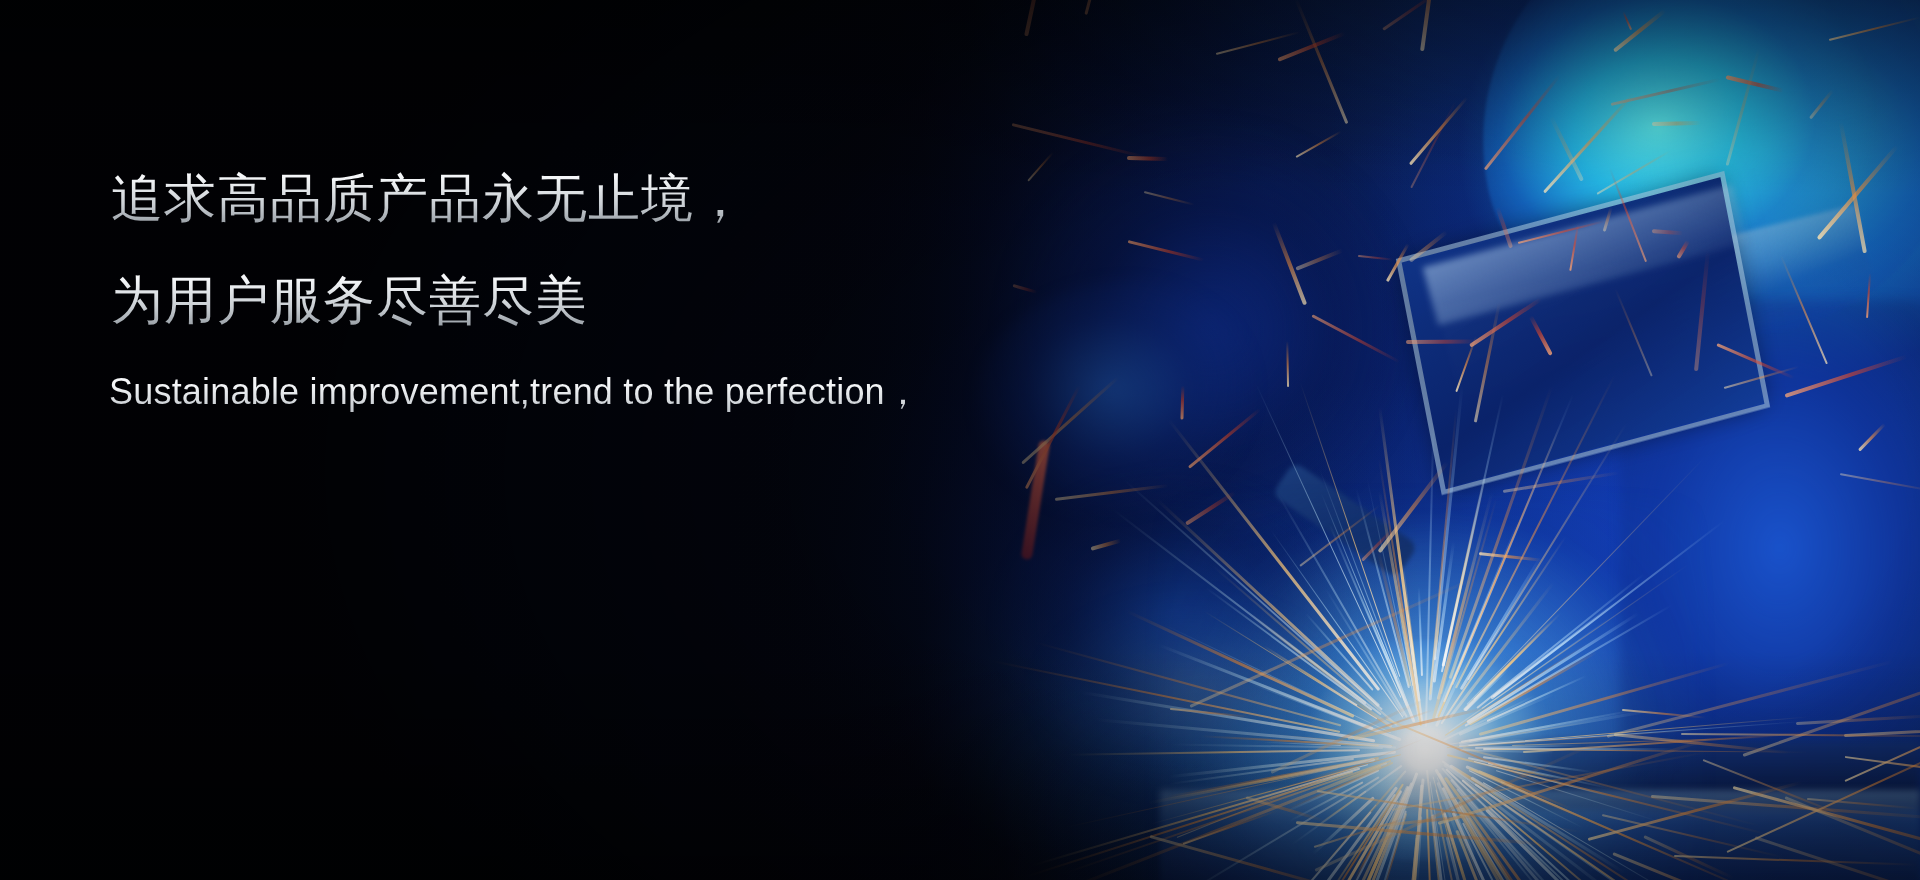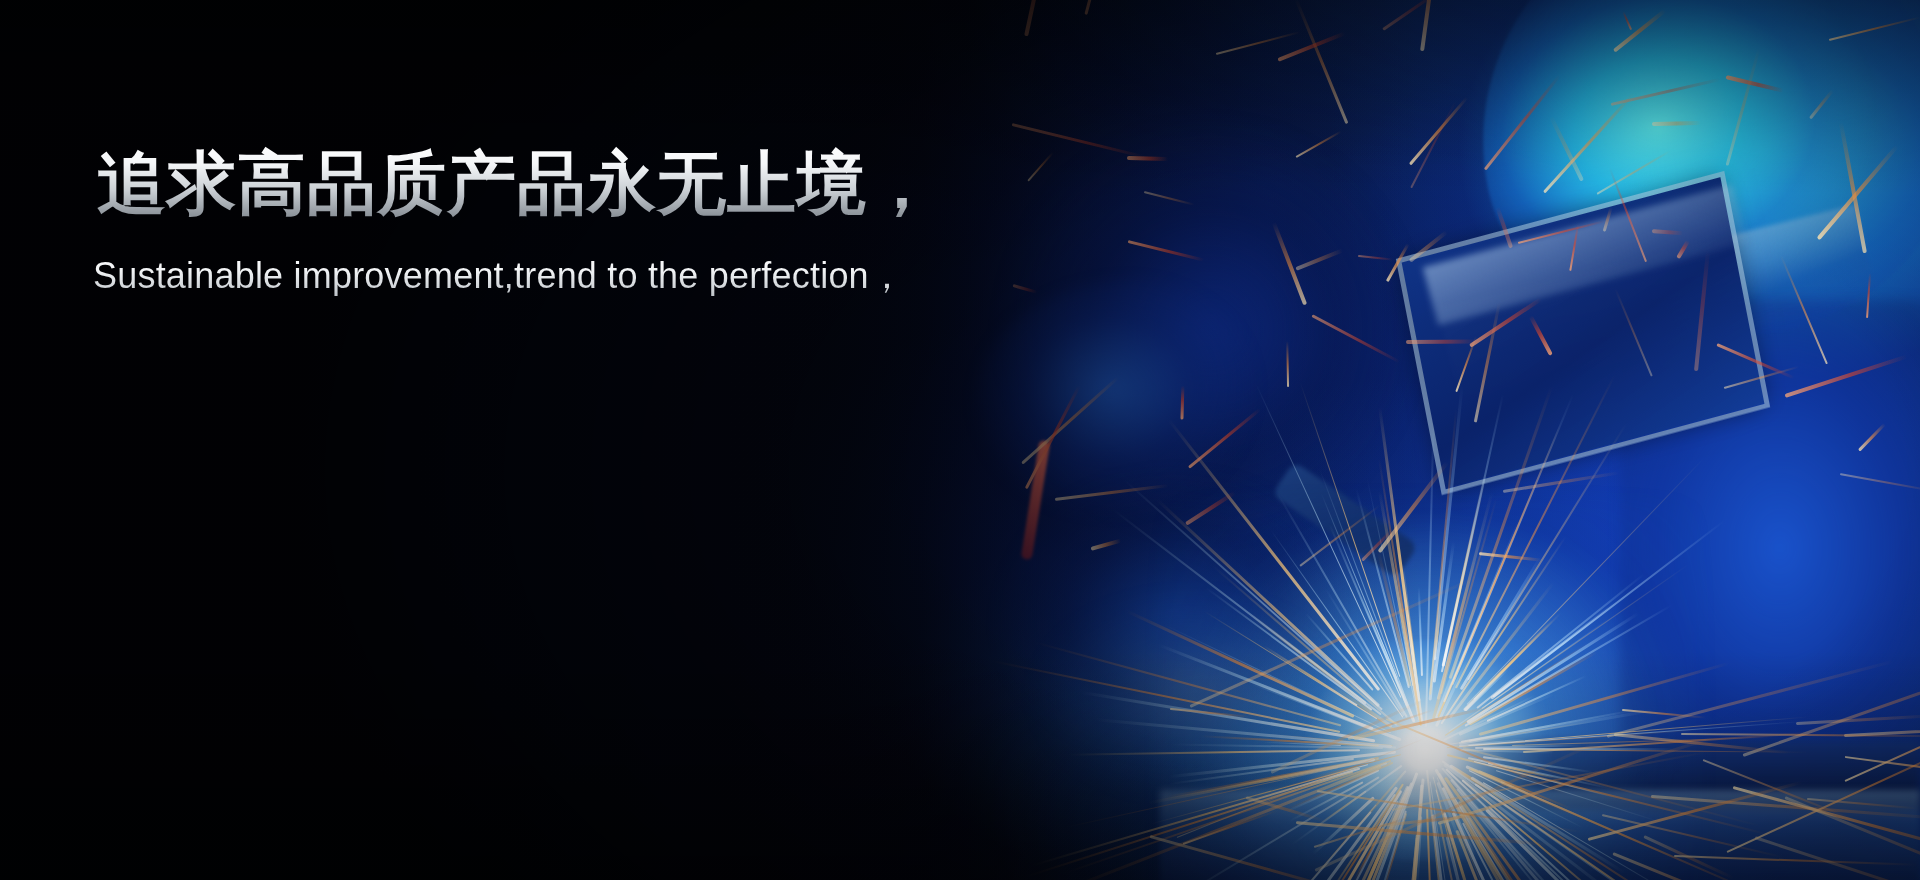--- a/index.html
+++ b/index.html
@@ -178,37 +178,37 @@
   }
 
   
   .copy {
     position: absolute;
     left: 93px;
     top: 138px;
     z-index: 10;
   }
   .headline {
-    font-size: 69px;
-    font-weight: 700;
+    font-size: 52px;
+    font-weight: 400;
     line-height: 84px;
     letter-spacing: 1px;
-    margin: 4px;
+    margin: 18px;
     background: linear-gradient(180deg, #ffffff 0%, #f4f6f8 26%, #c9ced3 58%, #8f969d 86%, #7d848b 100%);
     -webkit-background-clip: text;
     background-clip: text;
     color: transparent;
     -webkit-text-fill-color: transparent;
     white-space: nowrap;
   }
   .subline {
     font-size: 36px;
     font-weight: 400;
     line-height: 56px;
-    margin: 0;
+    margin: 16px;
     letter-spacing: 0.2px;
     background: linear-gradient(180deg, #ffffff 0%, #f2f4f6 40%, #c3c8cd 82%, #a8aeb4 100%);
     -webkit-background-clip: text;
     background-clip: text;
     color: transparent;
     -webkit-text-fill-color: transparent;
     white-space: nowrap;
   }
   .sub-wrap { margin-top: 22px; }
 </style>
@@ -535,18 +535,19 @@
         <div class="spark warm" style="position:absolute;left:1313.8px;top:845.9px;width:105.1px;height:2.4px;opacity:0.60;transform:rotate(-17.3deg);"></div>
         <div class="spark warm" style="position:absolute;left:1295.7px;top:821.4px;width:258.6px;height:3.0px;opacity:0.77;transform:rotate(5.0deg);"></div>
         <div class="spark warm" style="position:absolute;left:1587.7px;top:837.5px;width:222.4px;height:2.8px;opacity:0.90;transform:rotate(-15.0deg);"></div>
       </div>
     <div class="layer fade-left"></div>
     <div class="layer vignette"></div>
   </div>
 
   <div class="copy">
     <h1 class="headline">追求高品质产品永无止境，</h1>
+    <h1 class="headline">为用户服务尽善尽美</h1>
     <div class="sub-wrap">
       <p class="subline">Sustainable improvement,trend to the perfection，</p>
     </div>
   </div>
 
 </div>
 
 </body></html>

